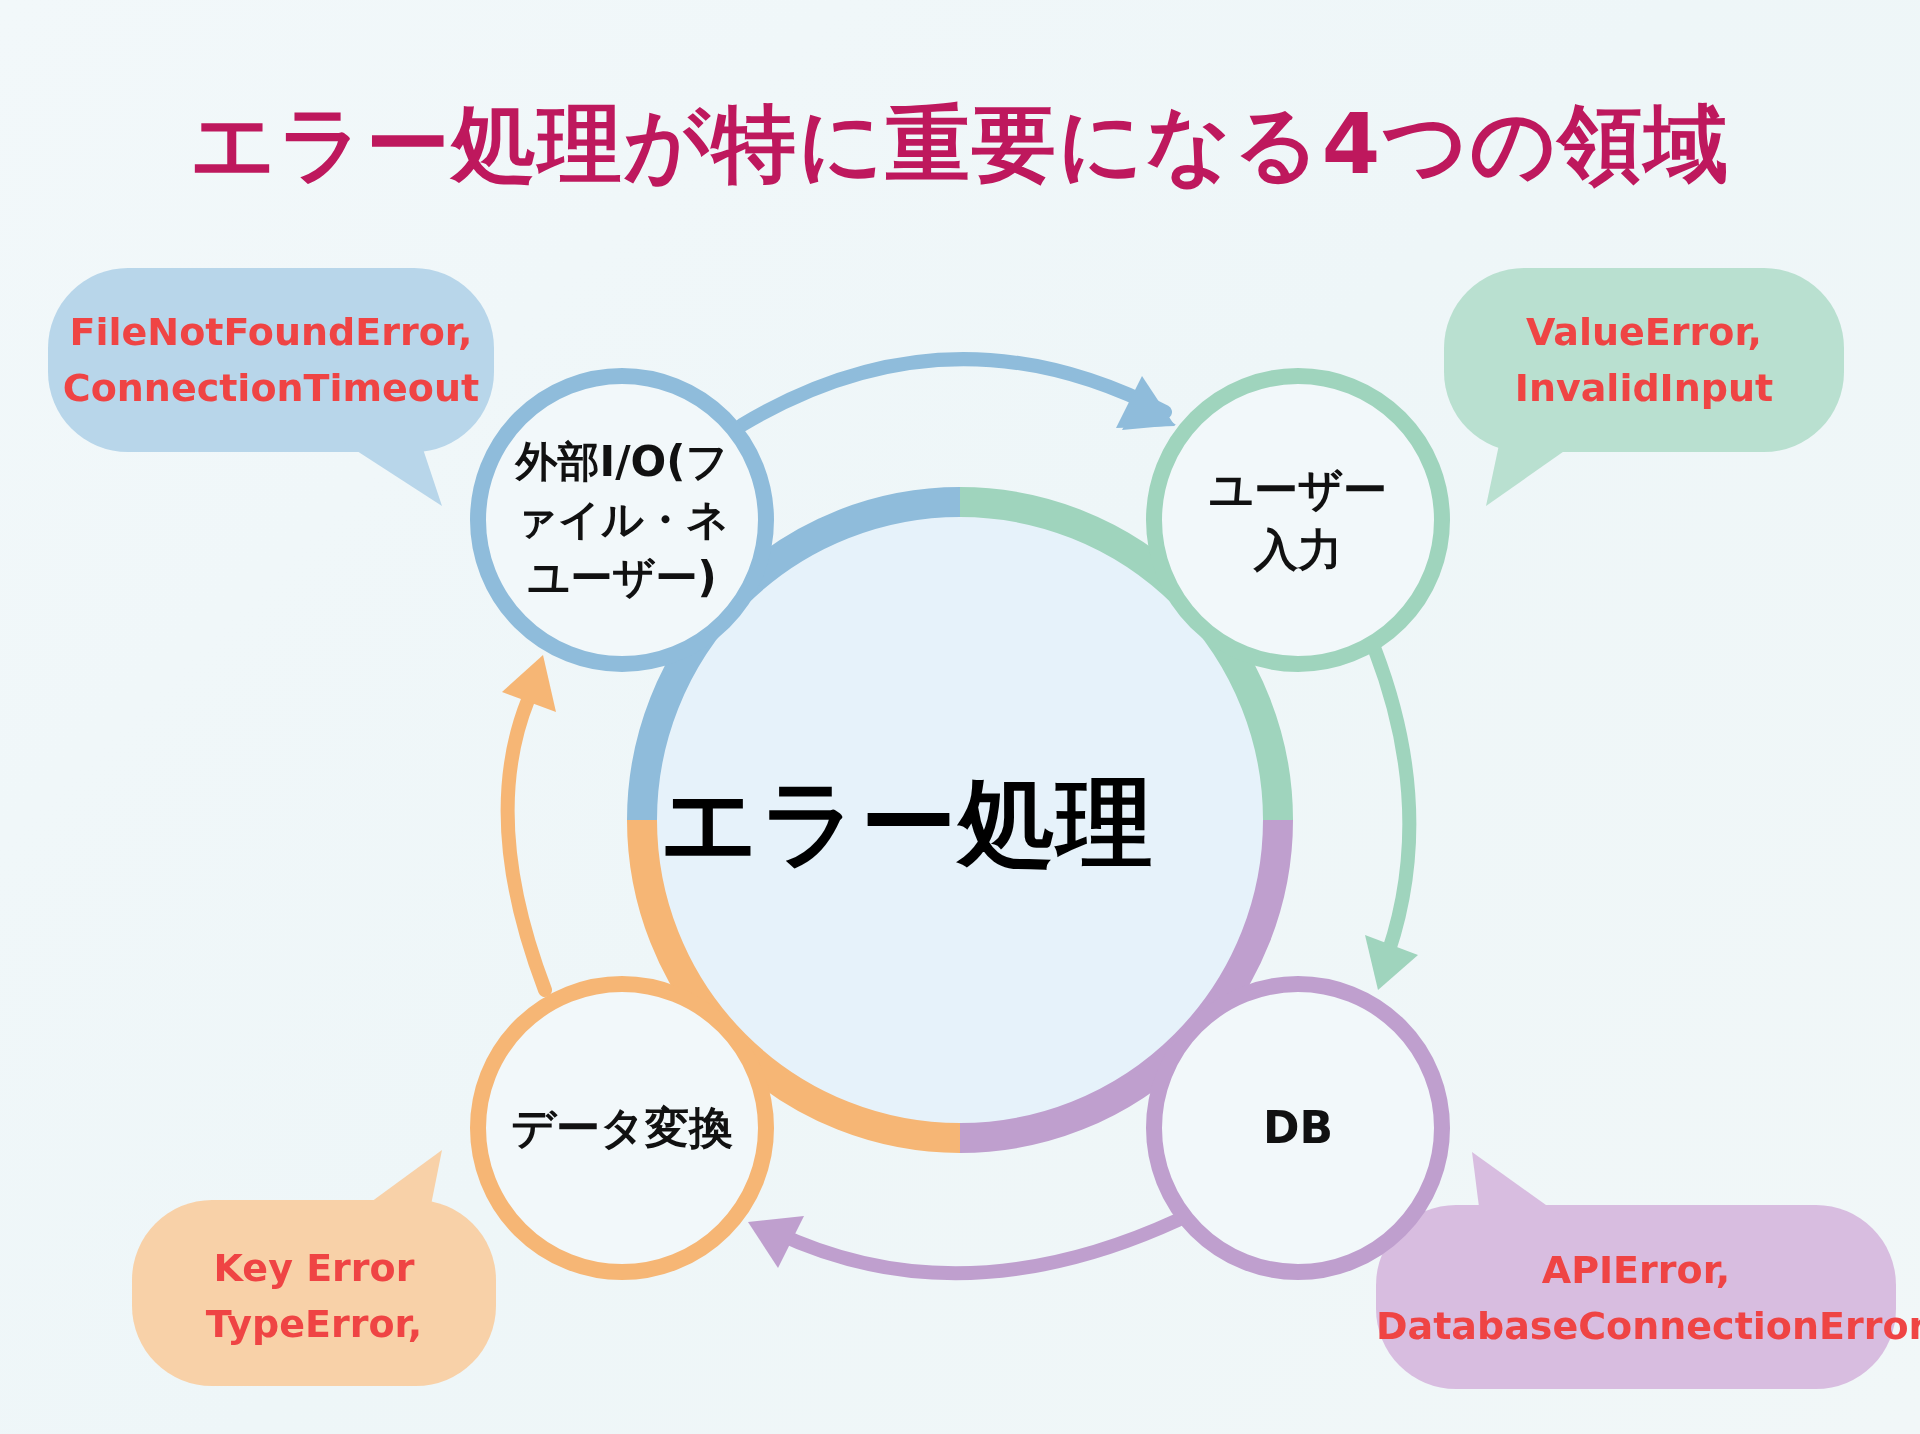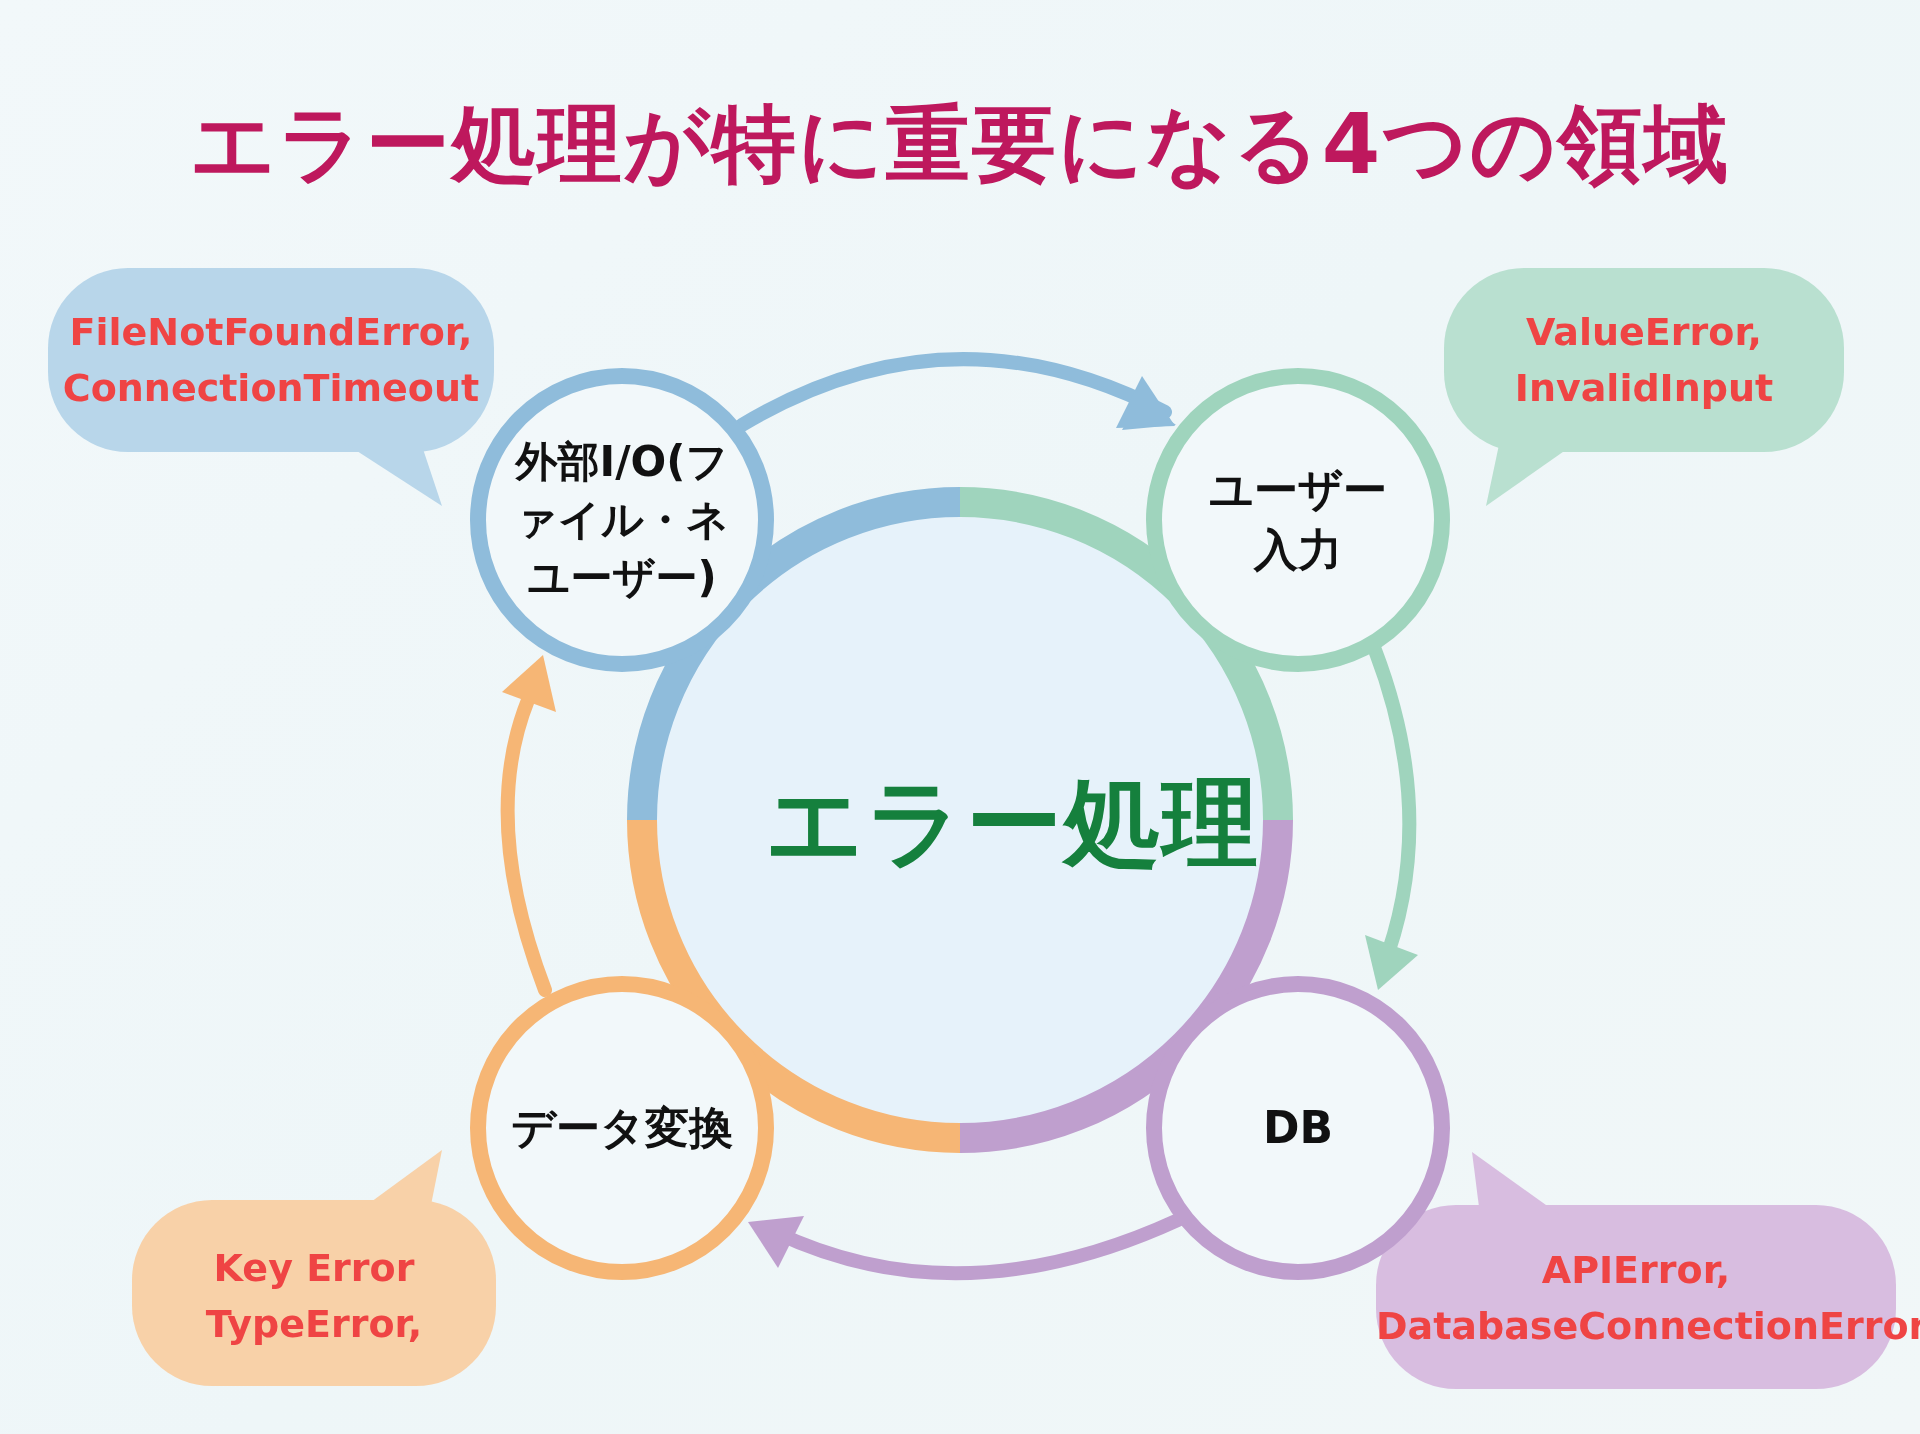--- a/index.html
+++ b/index.html
@@ -19,22 +19,22 @@
     position:absolute; text-align:center; font-weight:bold; color:#ef4444;
     font-family: "DejaVu Sans", "Liberation Sans", sans-serif;
     font-size:38px; line-height:56px;
   }
   .node-text {
     position:absolute; text-align:center; font-weight:bold; color:#111;
     font-family: "DejaVu Sans", sans-serif;
     display:flex; align-items:center; justify-content:center;
   }
   .center-text {
-    position:absolute; left:660px; top:760px; width:600px; text-align:right;
-    font-size:96px; font-weight:bold; color:#15803d; letter-spacing:2px;
+    position:absolute; left:660px; top:760px; width:600px; text-align:left;
+    font-size:96px; font-weight:bold; color:#000000; letter-spacing:2px;
     font-family: "DejaVu Sans", sans-serif;
   }
 </style>
 </head>
 <body>
 
 <div id="title">エラー処理が特に重要になる4つの領域</div>
 
 <svg id="diagram" width="1920" height="1434" viewBox="0 0 1920 1434">
 

